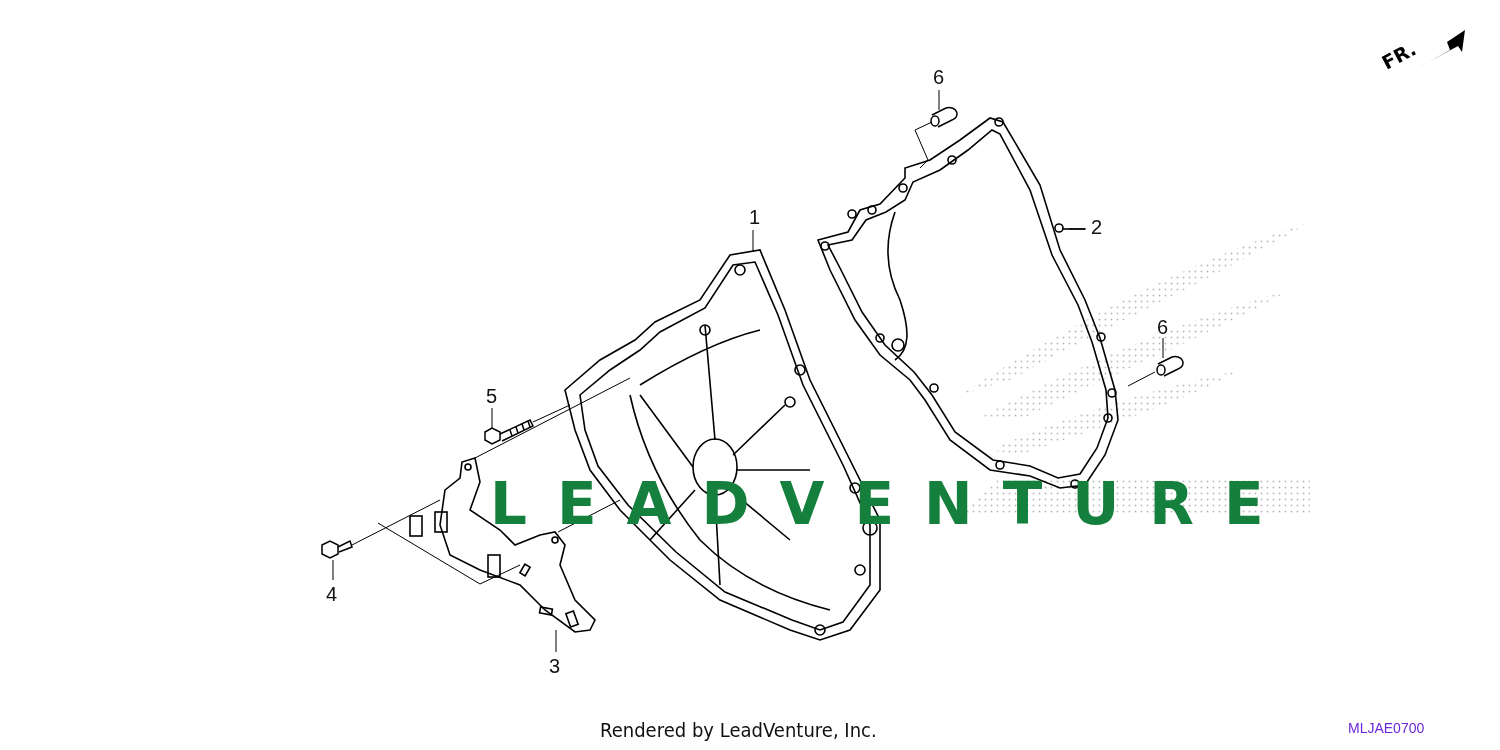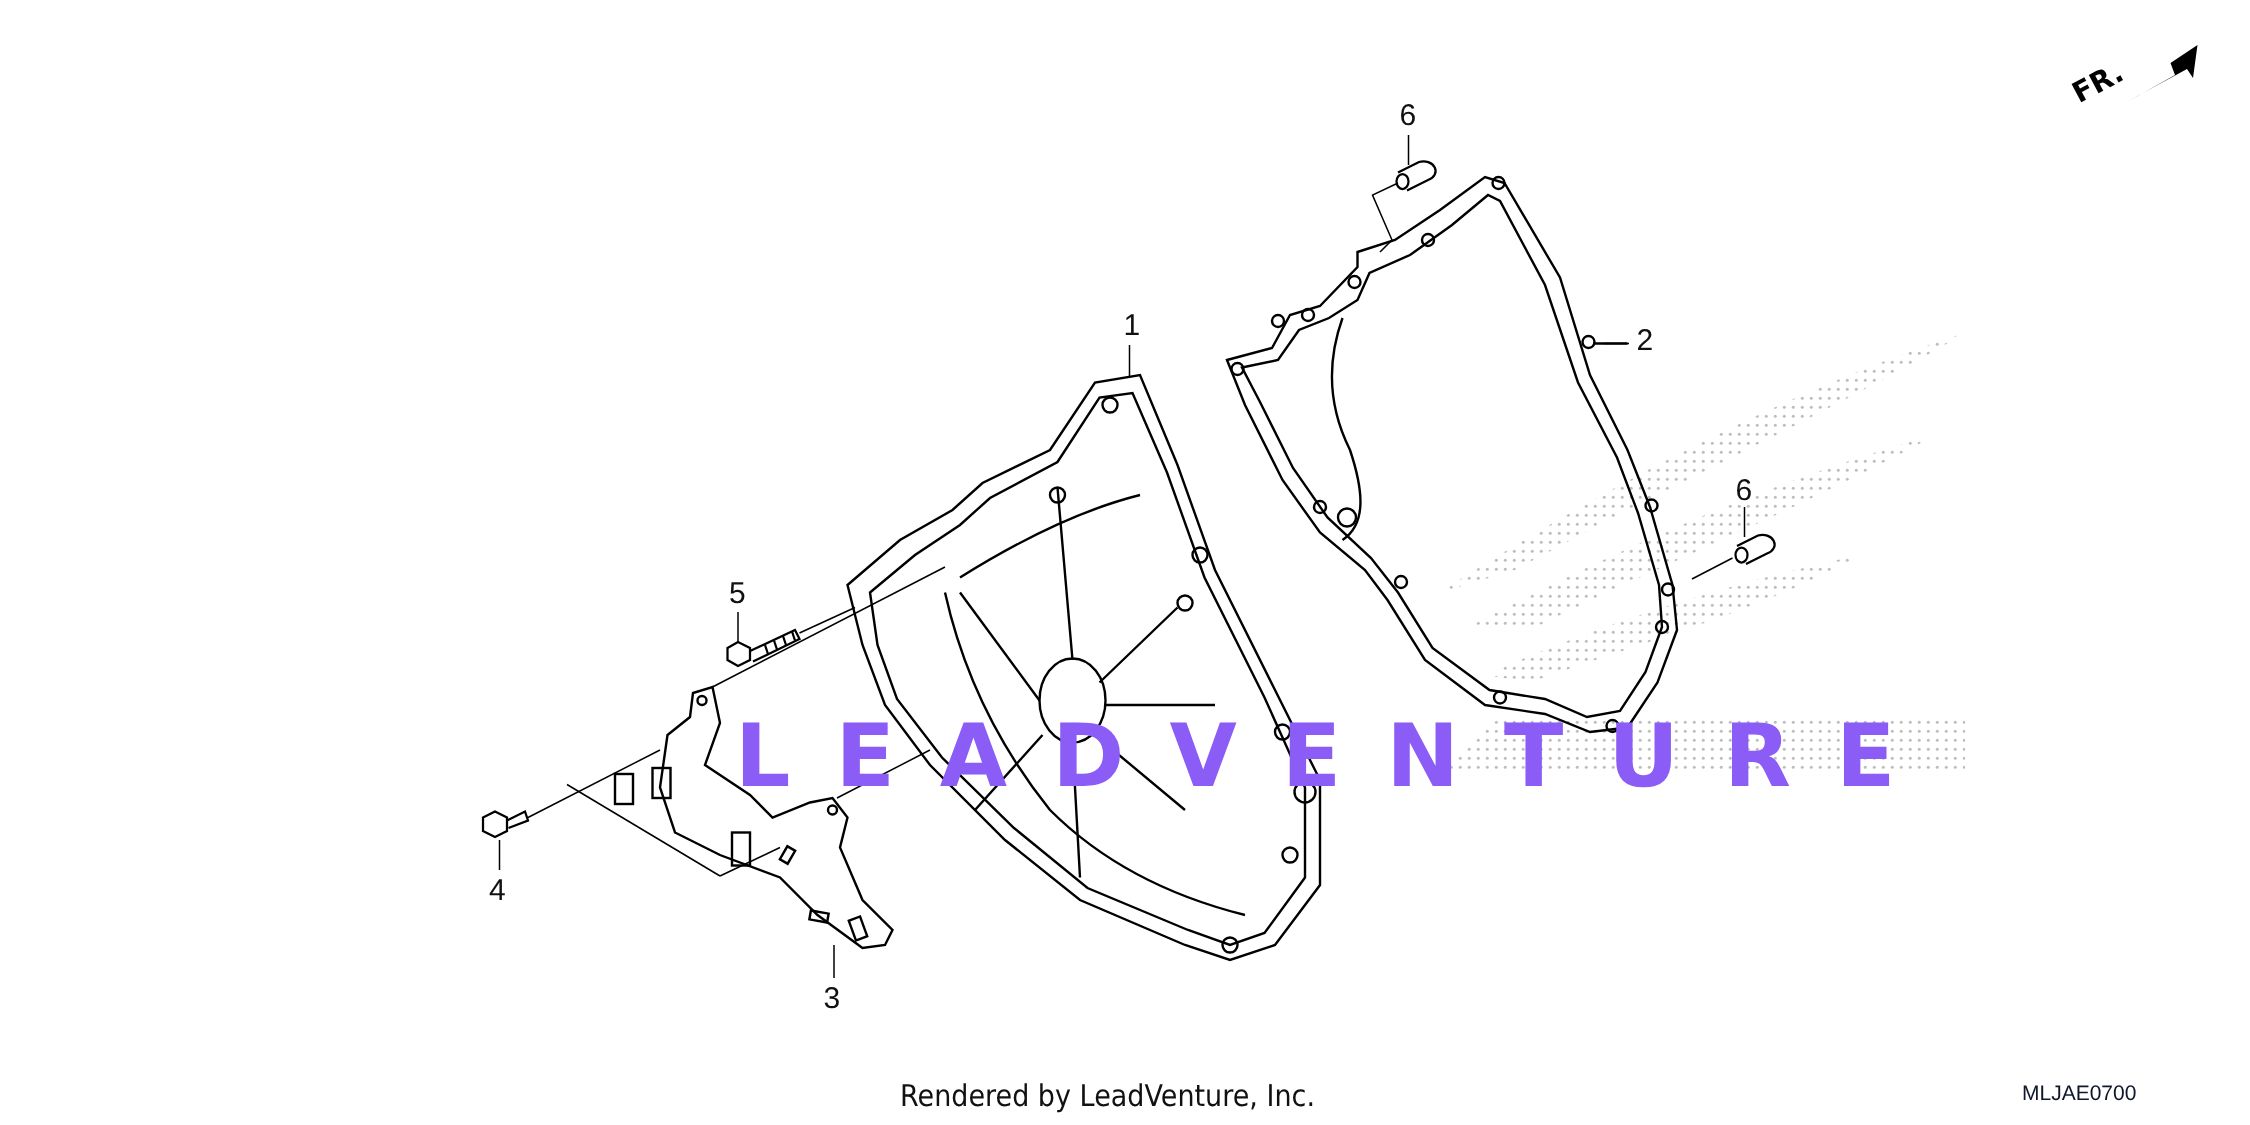--- a/index.html
+++ b/index.html
@@ -1,21 +1,21 @@
 <!DOCTYPE html>
 <html><head>
   <meta charset="utf-8">
   <style>
     html, body { margin: 0; padding: 0; background: #ffffff; }
     body { width: 1500px; height: 750px; position: relative; overflow: hidden; font-family: "DejaVu Sans", sans-serif; }
     #diagram { position: absolute; left: 0; top: 0; width: 1500px; height: 750px; }
     .callout { position: absolute; font-family: "Liberation Sans", sans-serif; font-size: 20px; color: #111; line-height: 1; }
-    .watermark { position: absolute; left: 490px; top: 470px; font-family: "DejaVu Sans", sans-serif; font-size: 58px; font-weight: bold; letter-spacing: 30px; color: #8b5cf6; white-space: nowrap; }
+    .watermark { position: absolute; left: 490px; top: 470px; font-family: "DejaVu Sans", sans-serif; font-size: 58px; font-weight: bold; letter-spacing: 30px; color: #15803d; white-space: nowrap; }
     .footer-credit { position: absolute; left: 600px; top: 718px; font-family: "DejaVu Sans", sans-serif; font-size: 20px; color: #111; transform: scaleX(0.9); transform-origin: left top; }
-    .diagram-code { position: absolute; left: 1348px; top: 720px; font-family: "Liberation Sans", sans-serif; font-size: 14px; color: #0f172a; }
+    .diagram-code { position: absolute; left: 1348px; top: 720px; font-family: "Liberation Sans", sans-serif; font-size: 14px; color: #6d28d9; }
     .fr-label { position: absolute; left: 1378px; top: 54px; font-family: "DejaVu Sans", sans-serif; font-weight: bold; font-size: 19px; color: #000; transform: rotate(-28deg); transform-origin: left top; }
   </style>
 </head>
 <body>
 
 <svg id="diagram" viewBox="0 0 1500 750" xmlns="http://www.w3.org/2000/svg">
   <defs>
     <pattern id="dots" width="6" height="6" patternUnits="userSpaceOnUse">
       <circle cx="1.5" cy="1.5" r="1" fill="#bdbdbd"></circle>
     </pattern>

